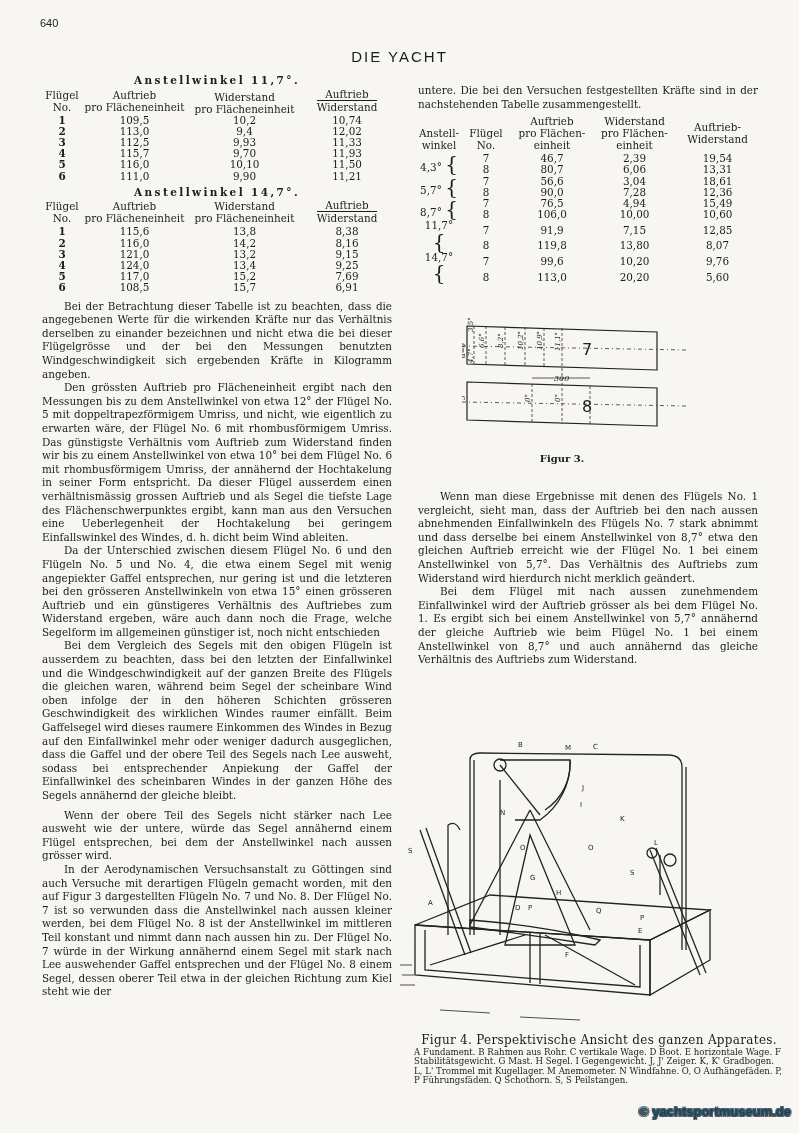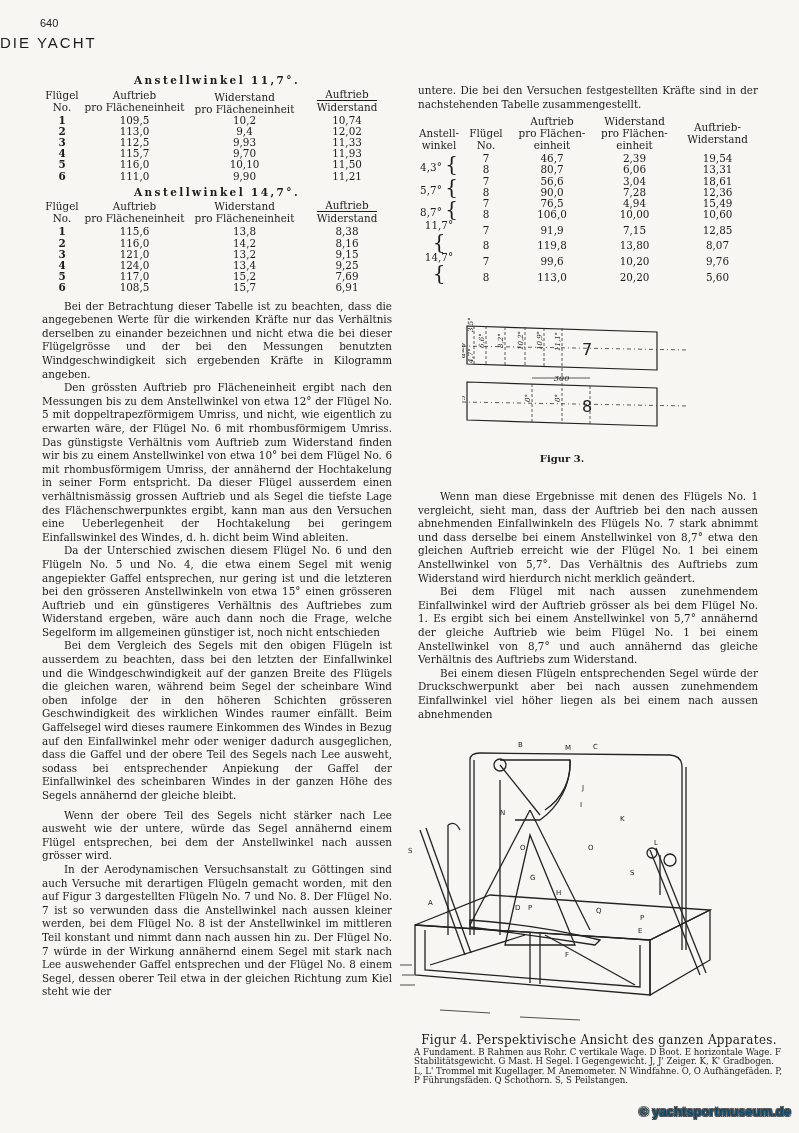--- a/index.html
+++ b/index.html
@@ -3,21 +3,21 @@
   <meta charset="utf-8">
   <style>
     html, body { margin: 0; padding: 0; }
     body {
       width: 799px; height: 1133px; position: relative; overflow: hidden;
       background: #f7f6f3; color: #1c1c1c;
       font-family: "DejaVu Serif", "Liberation Serif", serif;
     }
     .abs { position: absolute; }
     .pagenum { left: 40px; top: 17px; font-family: "Liberation Sans", sans-serif; font-weight: normal; font-size: 11px; }
-    .runhead { left: 0; width: 799px; top: 34px; text-align: left; font-family: "Liberation Sans", sans-serif; font-size: 15px; letter-spacing: 2px; }
+    .runhead { left: 0; width: 799px; top: 48px; text-align: center; font-family: "Liberation Sans", sans-serif; font-size: 15px; letter-spacing: 2px; }
     .col { font-size: 10.4px; line-height: 13.6px; text-align: justify; }
     .col p { margin: 0; text-indent: 22px; }
     .col p.noind { text-indent: 0; }
     .tcap { text-align: center; font-size: 10.5px; letter-spacing: 2.4px; font-weight: bold; margin: 0; }
     table.dt { border-collapse: collapse; font-size: 10.4px; line-height: 11.2px; }
     table.dt td, table.dt th { padding: 0; text-align: center; font-weight: normal; vertical-align: bottom; }
     table.dt th { padding-bottom: 2px; line-height: 12px; }
     table.dt td.bold, table.dt td.fno { font-weight: bold; }
     .frac { display: inline-block; text-align: center; }
     .frac .num { border-bottom: 1px solid #1c1c1c; display: block; padding: 0 3px; }
@@ -260,21 +260,20 @@
       <text transform="translate(68,84) rotate(-90)">0°</text>
       <text transform="translate(98,84) rotate(-90)">0°</text>
     </g>
   </svg>
   <div class="figcap" style="margin-top:6px; margin-left:-30px;font-weight:bold;">Figur 3.</div>
 </div>
 
 <div class="abs col" style="left:418px; top:490px; width:340px;">
   <p>Wenn man diese Ergebnisse mit denen des Flügels No. 1 vergleicht, sieht man, dass der Auftrieb bei den nach aussen abnehmenden Einfallwinkeln des Flügels No. 7 stark abnimmt und dass derselbe bei einem Anstellwinkel von 8,7° etwa den gleichen Auftrieb erreicht wie der Flügel No. 1 bei einem Anstellwinkel von 5,7°. Das Verhältnis des Auftriebs zum Widerstand wird hierdurch nicht merklich geändert.</p>
   <p>Bei dem Flügel mit nach aussen zunehmendem Einfallwinkel wird der Auftrieb grösser als bei dem Flügel No. 1. Es ergibt sich bei einem Anstellwinkel von 5,7° annähernd der gleiche Auftrieb wie beim Flügel No. 1 bei einem Anstellwinkel von 8,7° und auch annähernd das gleiche Verhältnis des Auftriebs zum Widerstand.</p>
-  <p>Bei einem diesen Flügeln entsprechenden Segel würde der Druckschwerpunkt aber bei nach aussen zunehmendem Einfallwinkel viel höher liegen als bei einem nach aussen abnehmenden</p>
 </div>
 
 <div class="abs" style="left:400px; top:735px; width:330px; height:295px;">
   <svg width="330" height="295" viewBox="0 0 330 295">
     <g stroke="#222" fill="none" stroke-width="1.3">
 
       <path d="M70,25 L70,200"></path>
         <path d="M74,25 L74,200"></path>
       <path d="M70,25 Q70,18 80,18 L270,20 Q282,21 282,32 L282,215"></path>
       <path d="M286,32 L286,215"></path>

